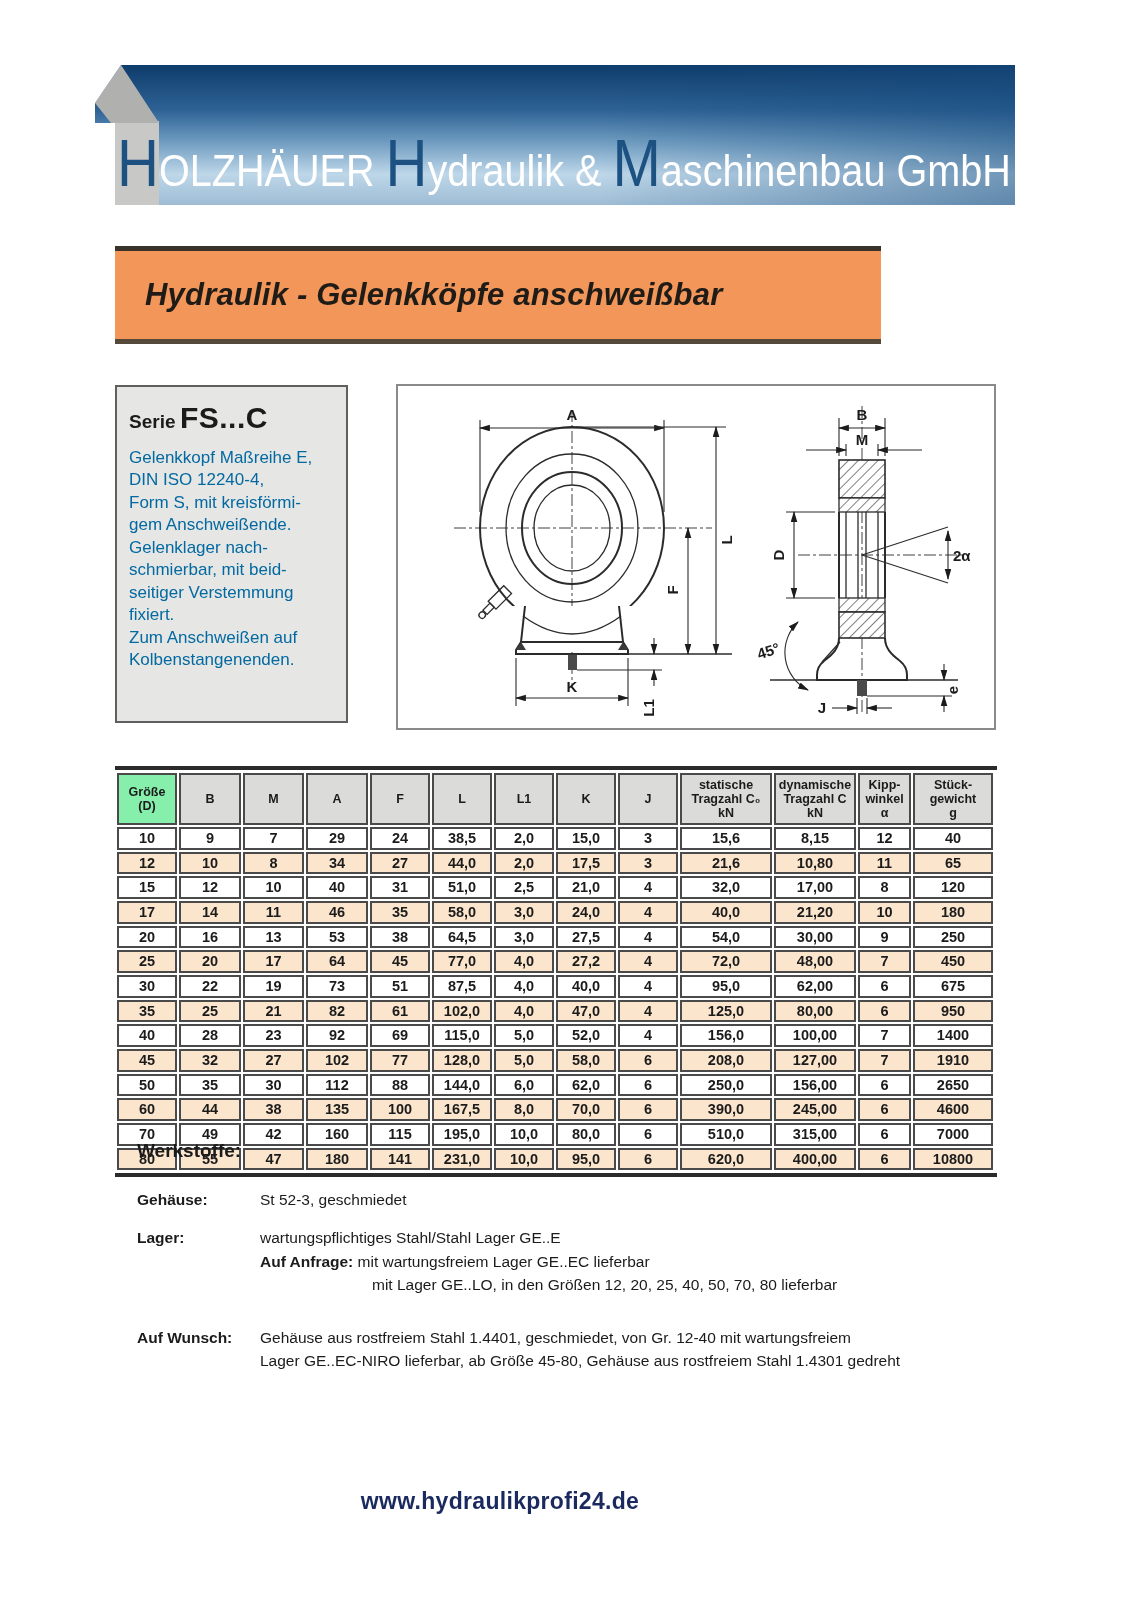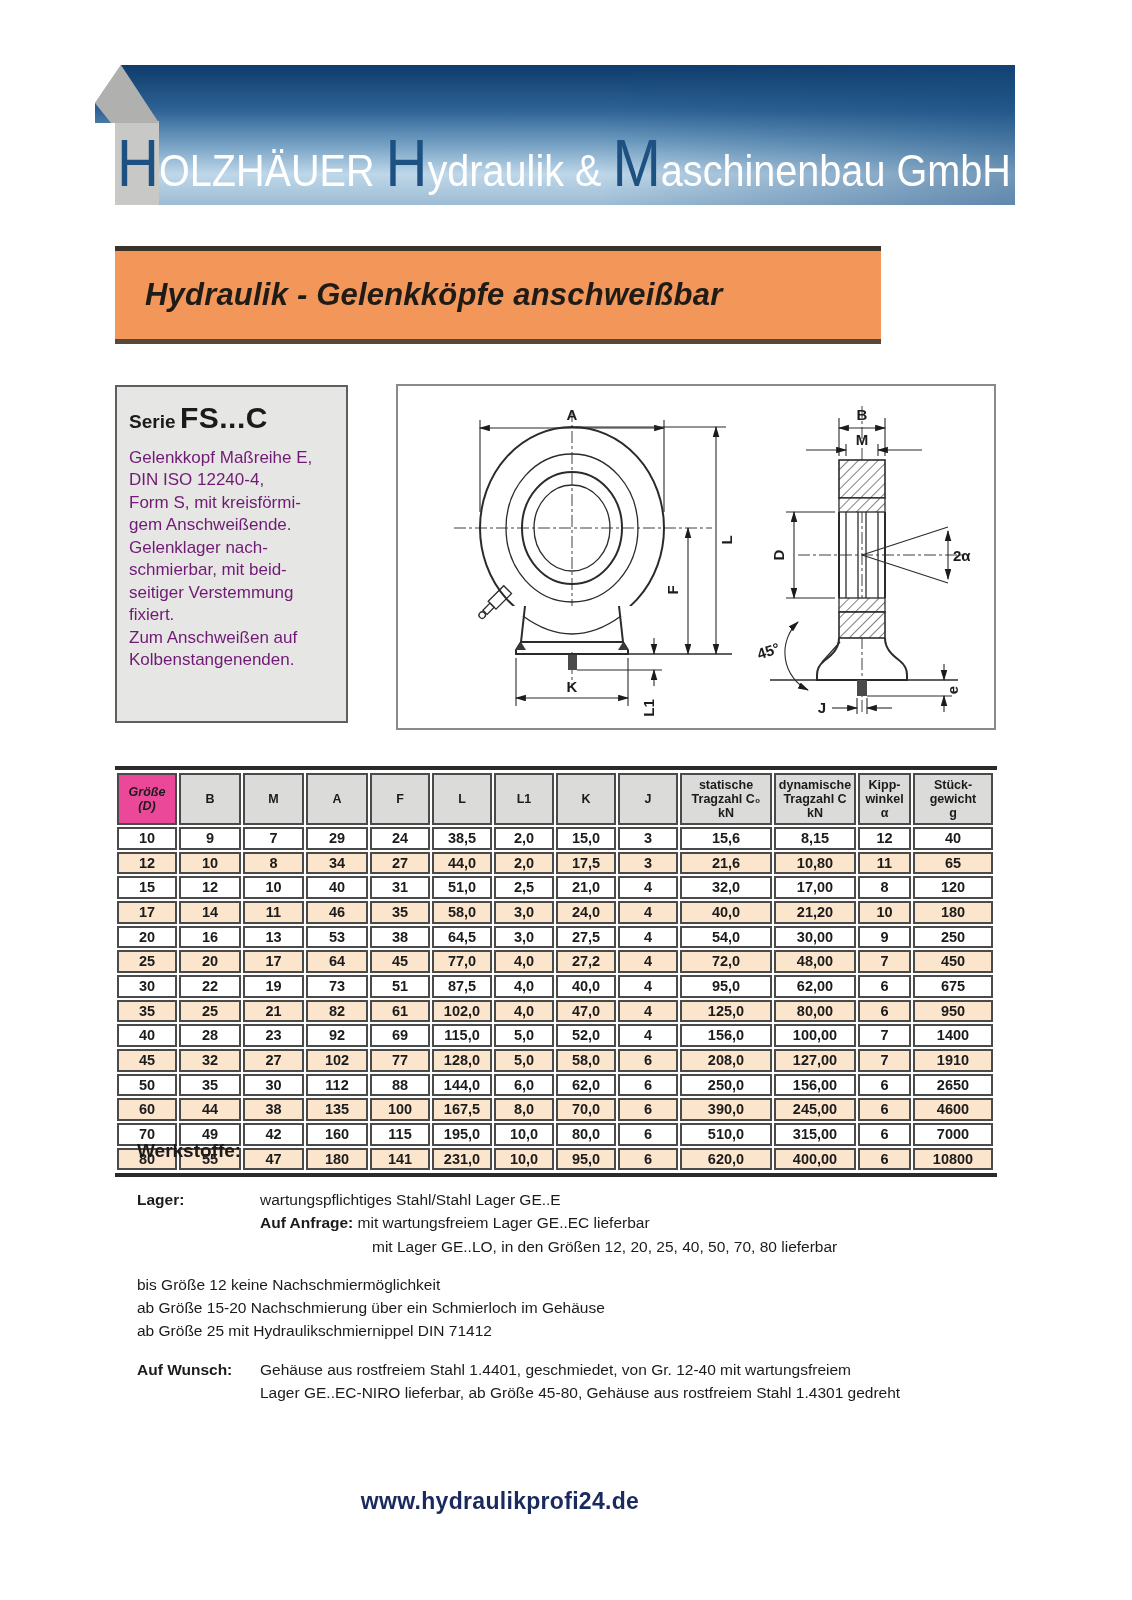--- a/index.html
+++ b/index.html
@@ -20,41 +20,41 @@
                 display:flex;align-items:center;}
   .title-banner span{font-size:31px;font-weight:bold;font-style:italic;color:#1f1c18;padding-left:30px;
                      letter-spacing:.2px;}
 
   
   .series-box{position:absolute;left:115px;top:385px;width:233px;height:338px;box-sizing:border-box;
               background:#e6e6e4;border:2px solid #5f5f5f;padding:14px 10px 10px 12px;}
   .series-head{margin-bottom:12px;}
   .series-head .s1{font-size:19px;font-weight:bold;}
   .series-head .s2{font-size:30px;font-weight:bold;letter-spacing:.5px;}
-  .series-desc div,.series-note div{font-size:17px;line-height:1.32;color:#701a75;}
+  .series-desc div,.series-note div{font-size:17px;line-height:1.32;color:#0369a1;}
   .series-note{}
 
   
   .drawing-box{position:absolute;left:396px;top:384px;width:600px;height:346px;box-sizing:border-box;
                border:2px solid #8a8a8a;background:#fff;}
   .fv{position:absolute;left:22px;top:4px;}
   .sv{position:absolute;left:342px;top:4px;}
   .ol{fill:none;stroke:#2b2b2b;stroke-width:2;}
   .tl{fill:none;stroke:#2b2b2b;stroke-width:1.3;}
   .dl{fill:none;stroke:#2b2b2b;stroke-width:1.1;}
   .cl{fill:none;stroke:#2b2b2b;stroke-width:.9;stroke-dasharray:12 3 3 3;}
   .dim{font-family:"Liberation Sans",sans-serif;font-size:15px;font-weight:bold;fill:#1c1c1c;}
 
   
   .spec-table-wrap{position:absolute;left:115px;top:766px;width:882px;
                    border-top:4px solid #2b2b2b;border-bottom:4px solid #2b2b2b;padding:1px 0;}
   table.spec{width:880px;table-layout:fixed;border-collapse:separate;border-spacing:2px;}
   table.spec th{background:#dbdbd9;border:2px solid #4a4a4a;font-size:12.5px;font-weight:bold;
                 line-height:1.12;padding:3px 1px;vertical-align:middle;color:#1b1b1b;}
-  table.spec th.first{background:#ec4899;font-style:italic;}
+  table.spec th.first{background:#86efac;}
   table.spec td{border:2px solid #4a4a4a;font-size:14.5px;font-weight:bold;text-align:center;
                 padding:1px 2px;line-height:1.15;color:#1b1b1b;background:#ffffff;}
   table.spec tr.alt td{background:#fbe5cd;}
 
   
   .materials{position:absolute;left:115px;top:1140px;width:900px;margin-left:22px;}
   .mat-heading{font-size:19px;font-weight:bold;margin-bottom:26px;}
   .mat-row{display:flex;margin-bottom:15px;}
   .mat-label{width:123px;flex:0 0 123px;font-size:15.5px;font-weight:bold;line-height:1.5;}
   .mat-value{font-size:15.5px;line-height:1.5;}
@@ -524,33 +524,34 @@
             <td>10800</td>
           </tr>
         </tbody>
     </table>
   </div>
 
   <div class="materials">
     <div class="mat-heading">Werkstoffe:</div>
     <div>
         <div class="mat-row">
+          <div class="mat-label">Gehäuse:</div>
+          <div class="mat-value">
+            <div class="mat-line"><span>St 52-3, geschmiedet</span></div>
+          </div>
+        </div>
+        <div class="mat-row">
           <div class="mat-label">Lager:</div>
           <div class="mat-value">
             <div class="mat-line"><span>wartungspflichtiges Stahl/Stahl Lager GE..E</span></div>
             <div class="mat-line"><b>Auf Anfrage:</b><span> mit wartungsfreiem Lager GE..EC lieferbar</span></div>
             <div class="mat-line indent"><span>mit Lager GE..LO, in den Größen 12, 20, 25, 40, 50, 70, 80 lieferbar</span></div>
           </div>
         </div>
         <div class="mat-row">
-          <div class="mat-value">
-            <div class="mat-line"><span>bis Größe 12 keine Nachschmiermöglichkeit</span></div>
-            <div class="mat-line"><span>ab Größe 15-20 Nachschmierung über ein Schmierloch im Gehäuse</span></div>
-            <div class="mat-line"><span>ab Größe 25 mit Hydraulikschmiernippel DIN 71412</span></div>
-          </div>
         </div>
         <div class="mat-row">
           <div class="mat-label">Auf Wunsch:</div>
           <div class="mat-value">
             <div class="mat-line"><span>Gehäuse aus rostfreiem Stahl 1.4401, geschmiedet, von Gr. 12-40 mit wartungsfreiem</span></div>
             <div class="mat-line"><span>Lager GE..EC-NIRO lieferbar, ab Größe 45-80, Gehäuse aus rostfreiem Stahl 1.4301 gedreht</span></div>
           </div>
         </div>
       </div>
   </div>

